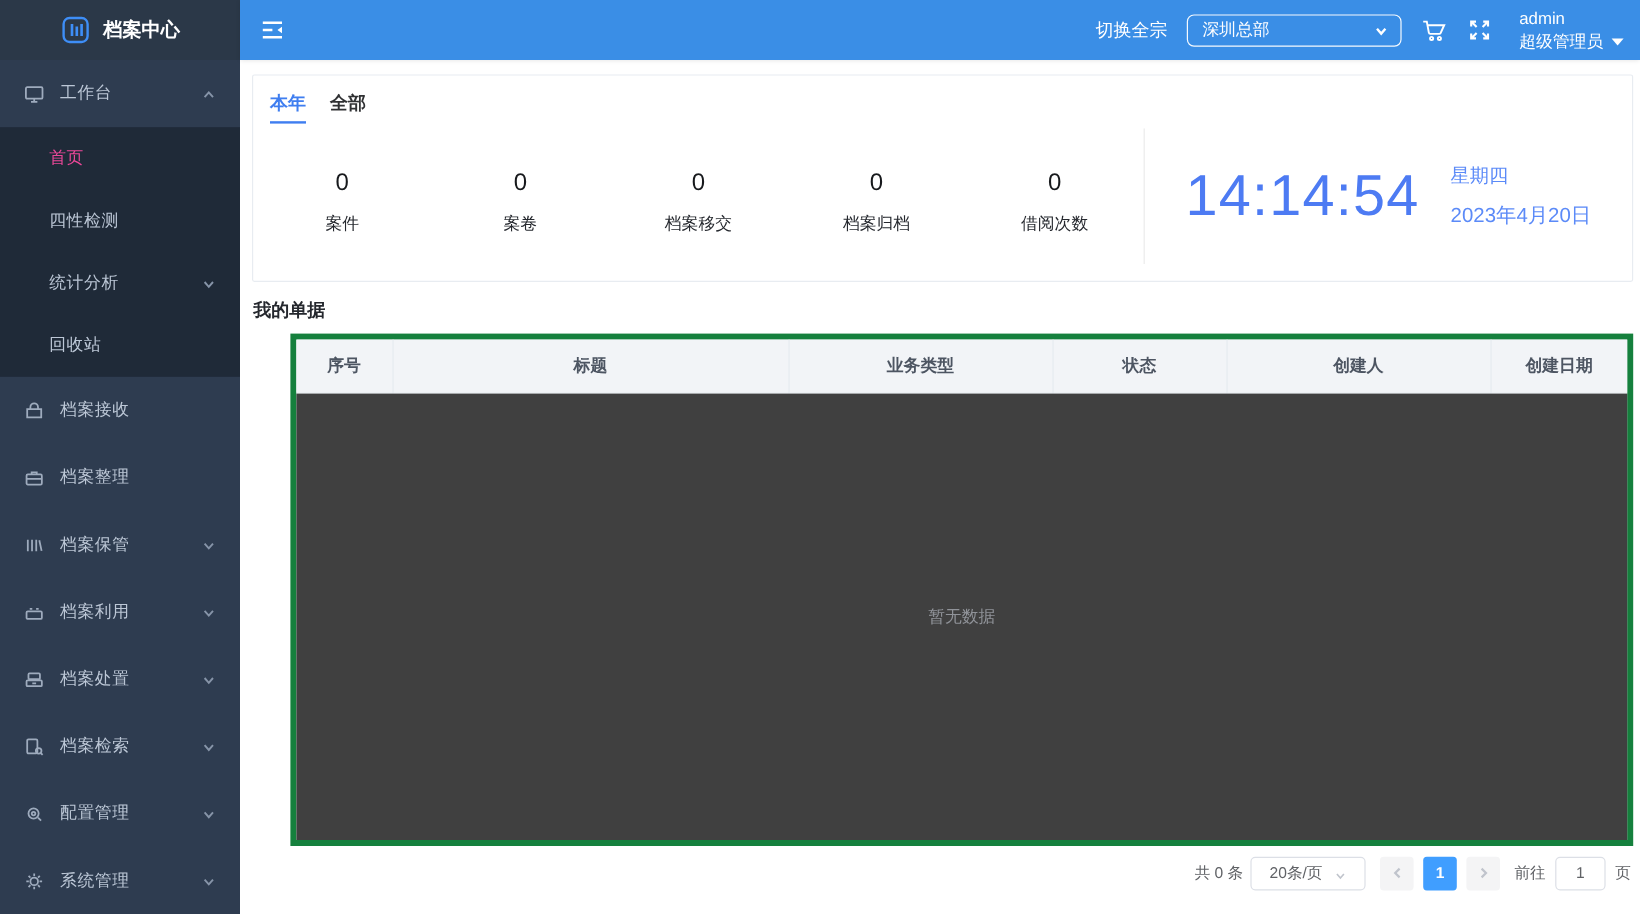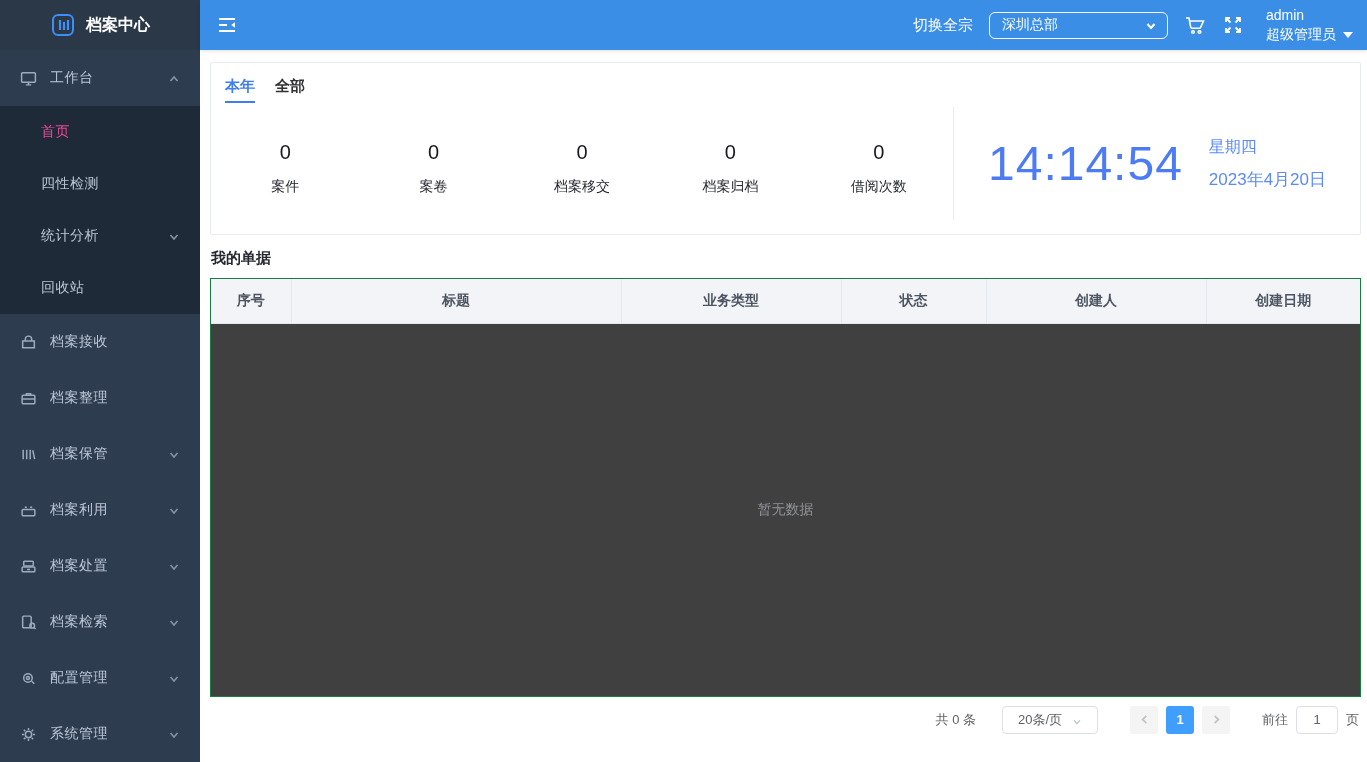--- a/index.html
+++ b/index.html
@@ -48,29 +48,29 @@
   .stat-value { font-size:20px; color:#17191c; margin-bottom:14px; }
   .stat-label { font-size:14px; color:#25282e; }
   .clock-panel { width:407px; border-left:1px solid #ececec; margin:4px 0 14px 0; display:flex; align-items:center; justify-content:center; gap:26px; }
   .clock-time { font-size:48px; color:#4d7bf3; letter-spacing:1px; }
   .clock-date { display:flex; flex-direction:column; gap:10px; color:#5b8af8; }
   .clock-weekday { font-size:16px; }
   .clock-day { font-size:17px; }
 
   
   .section-title { margin:14px 0 10px 1px; font-size:15px; font-weight:bold; color:#25282e; }
-  .table-box { border:1px solid #15803d; }
+  .table-box { border:5px solid #15803d;margin-left:32px; }
   table { width:100%; border-collapse:collapse; table-layout:fixed; }
   thead th { background:#f2f4f7; height:44px; font-size:14px; color:#4d5562; font-weight:bold; border-right:1px solid #e4e9ef; border-bottom:1px solid #e4e9ef; }
   thead th:last-child { border-right:none; }
   .empty-body { height:372px; display:flex; align-items:center; justify-content:center; background:#404040; }
   .empty-text { color:#909399; font-size:14px; }
 
   
-  .pagination { height:46px; display:flex; align-items:center; justify-content:flex-end; gap:26px; padding-right:2px; color:#606266; font-size:13px; }
+  .pagination { height:46px; display:flex; align-items:center; justify-content:flex-end; gap:6px; padding-right:2px; color:#606266; font-size:13px; }
   .page-size-select { width:96px; height:28px; border:1px solid #dcdfe6; border-radius:4px; display:flex; align-items:center; justify-content:center; gap:10px; color:#606266; background:#fff; cursor:pointer; }
   .ps-chev { width:10px; height:10px; color:#c0c4cc; }
   .page-btn { width:28px; height:28px; border-radius:3px; background:#f4f4f5; display:flex; align-items:center; justify-content:center; color:#c0c4cc; cursor:pointer; }
   .page-btn svg { width:11px; height:11px; }
   .page-num { width:28px; height:28px; border-radius:3px; background:#409eff; color:#fff; display:flex; align-items:center; justify-content:center; font-weight:bold; cursor:pointer; }
   .goto-input { width:42px; height:28px; border:1px solid #dcdfe6; border-radius:4px; text-align:center; font-size:13px; color:#606266; outline:none; font-family:inherit; }
   .pager-group { display:flex; align-items:center; gap:8px; margin:0 6px; }
   .goto-group { display:flex; align-items:center; gap:8px; }
 </style>
 </head>

